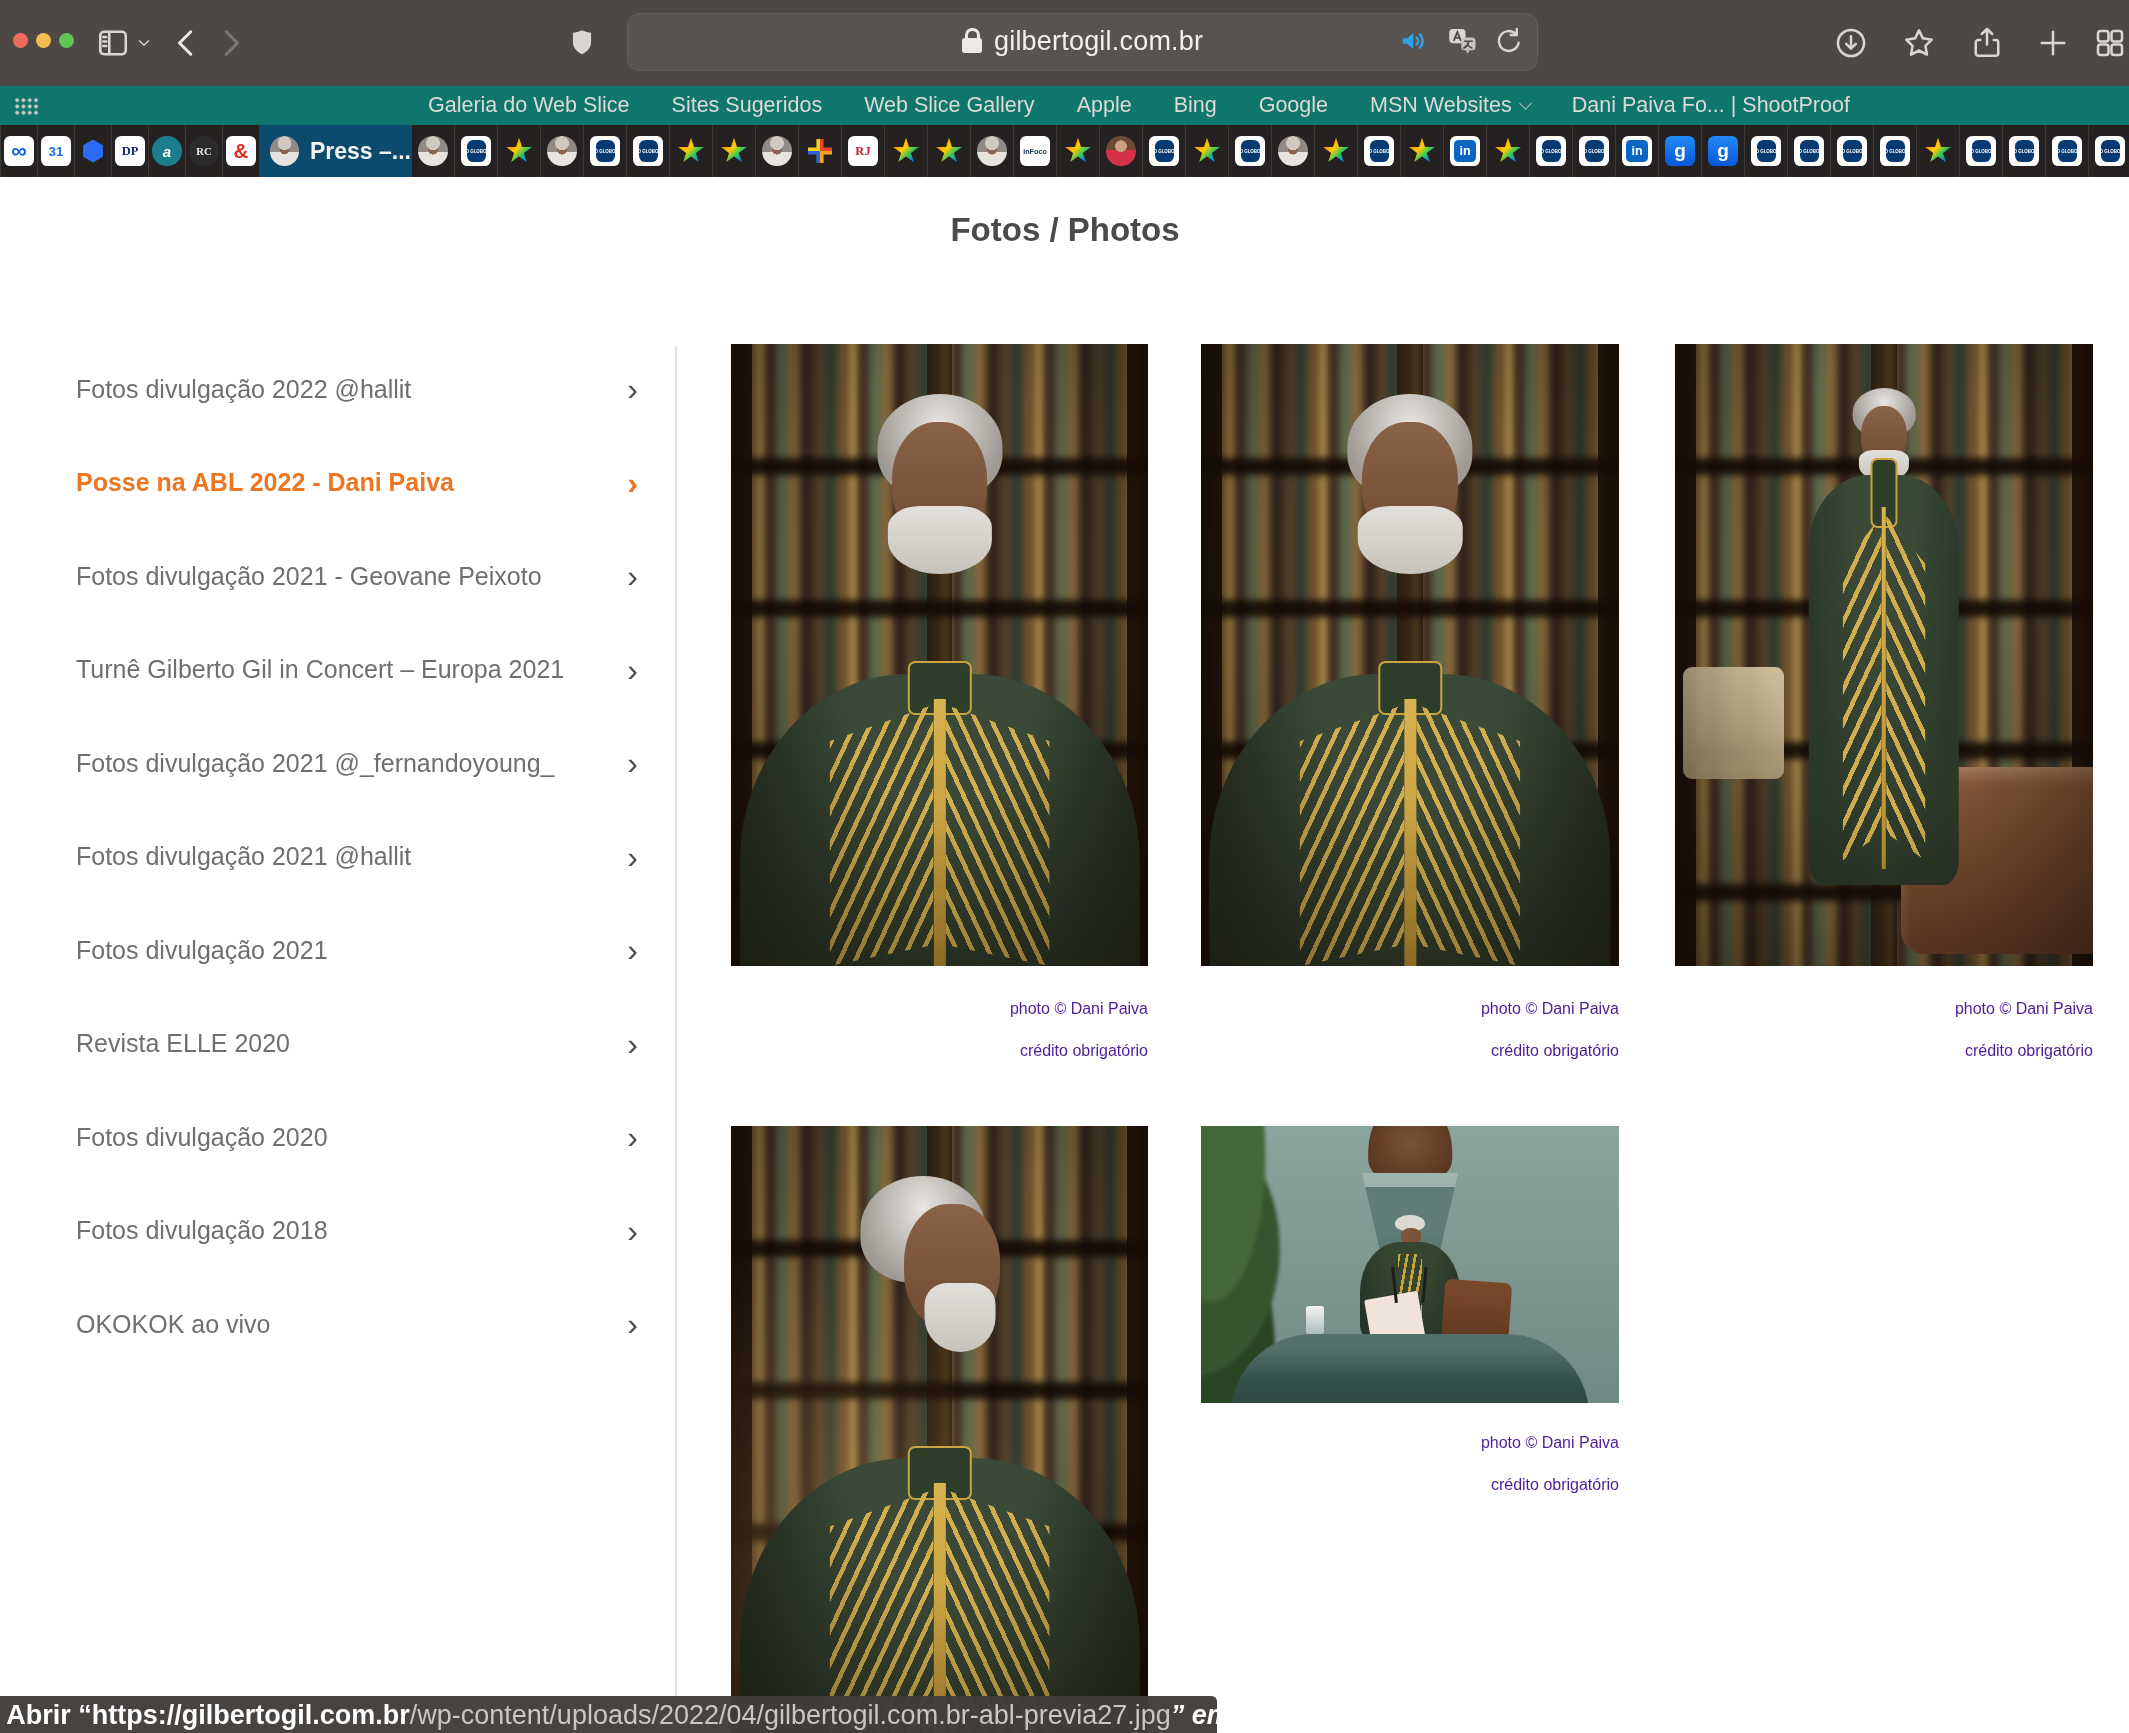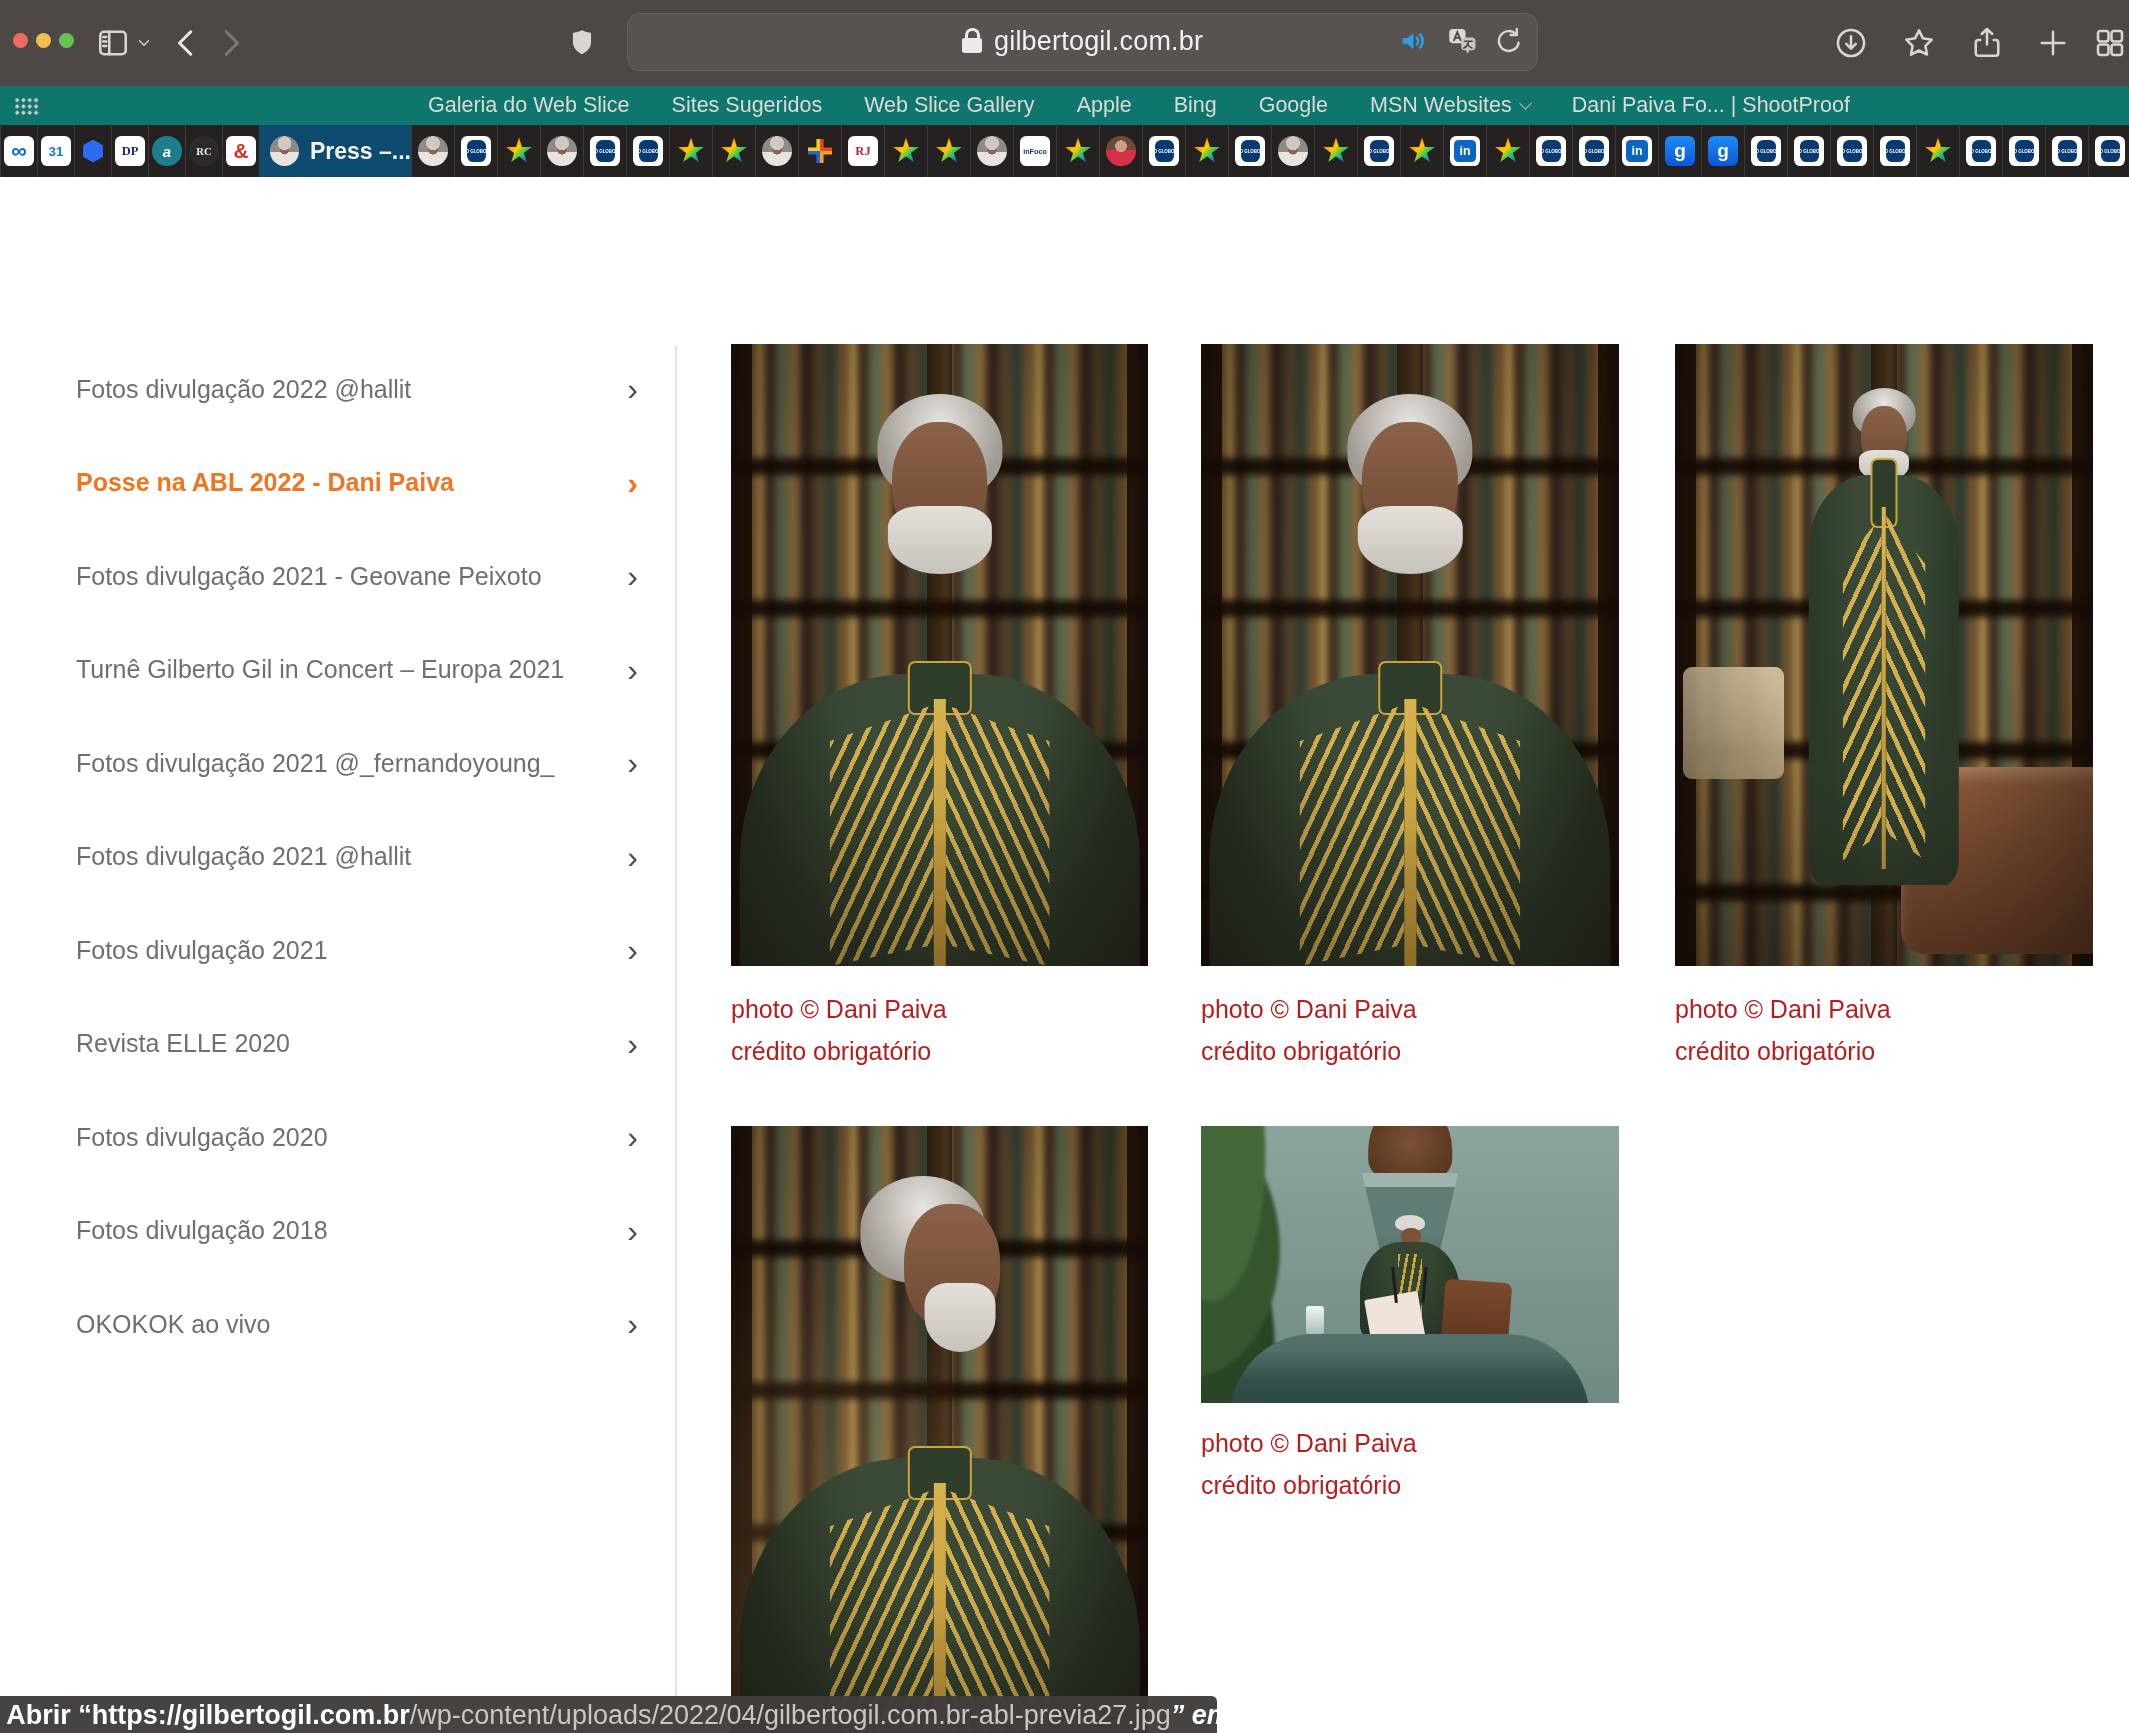--- a/index.html
+++ b/index.html
@@ -187,21 +187,21 @@
   .mic{width:2.7px;height:13%;background:#1d1d1d;}
   .m1{left:46%;top:51%;transform:rotate(-6deg);}
   .m2{left:53%;top:51%;transform:rotate(5deg);}
   .desk{left:50%;bottom:-5%;transform:translateX(-50%);width:86%;height:30%;
         background:linear-gradient(180deg,#54706a 0 18%,#33504b 55%,#2b453f);
         border-radius:143px 143px 0 0;}
   .glass{left:25%;bottom:25%;width:4.5%;height:10%;border-radius:2.7px;
          background:linear-gradient(rgba(255,255,255,.9),rgba(198,214,213,.65));}
 
   
-  .cap{position:absolute;text-align:left;color:#b91c1c;font-size:25px;line-height:42px;}
+  .cap{position:absolute;text-align:right;color:#4c1d95;font-size:16px;line-height:42px;}
   .cap1{left:731px;top:811px;width:417px;}
   .cap2{left:1201px;top:811px;width:418px;}
   .cap3{left:1675px;top:811px;width:418px;}
   .cap5{left:1201px;top:1245px;width:418px;}
 
   
   .status{position:absolute;left:0;bottom:0;height:38px;max-width:1196px;background:rgba(64,61,59,.97);
           color:#fff;display:flex;align-items:center;padding:0 14.3px 0 6.3px;font-size:27px;
           border-top-right-radius:5.4px;white-space:nowrap;overflow:hidden;z-index:5;}
   .s-b{font-weight:700;color:#fff;}
@@ -494,20 +494,21 @@
       <div class="tab-s" data-icon="o-globo">
         <span class="fav"></span>
       </div>
       <div class="tab-s" data-icon="o-globo">
         <span class="fav"></span>
       </div>
     </div>
 </div>
 
 <div class="content">
+  <h1 class="page-title">Fotos / Photos</h1>
 
   <ul class="nav">
 
   <li class="nav-row">
         <span class="nav-label">Fotos divulgação 2022 @hallit</span>
         <span class="nav-chev">›</span>
       </li>
       <li class="nav-row active">
         <span class="nav-label">Posse na ABL 2022 - Dani Paiva</span>
         <span class="nav-chev">›</span>

